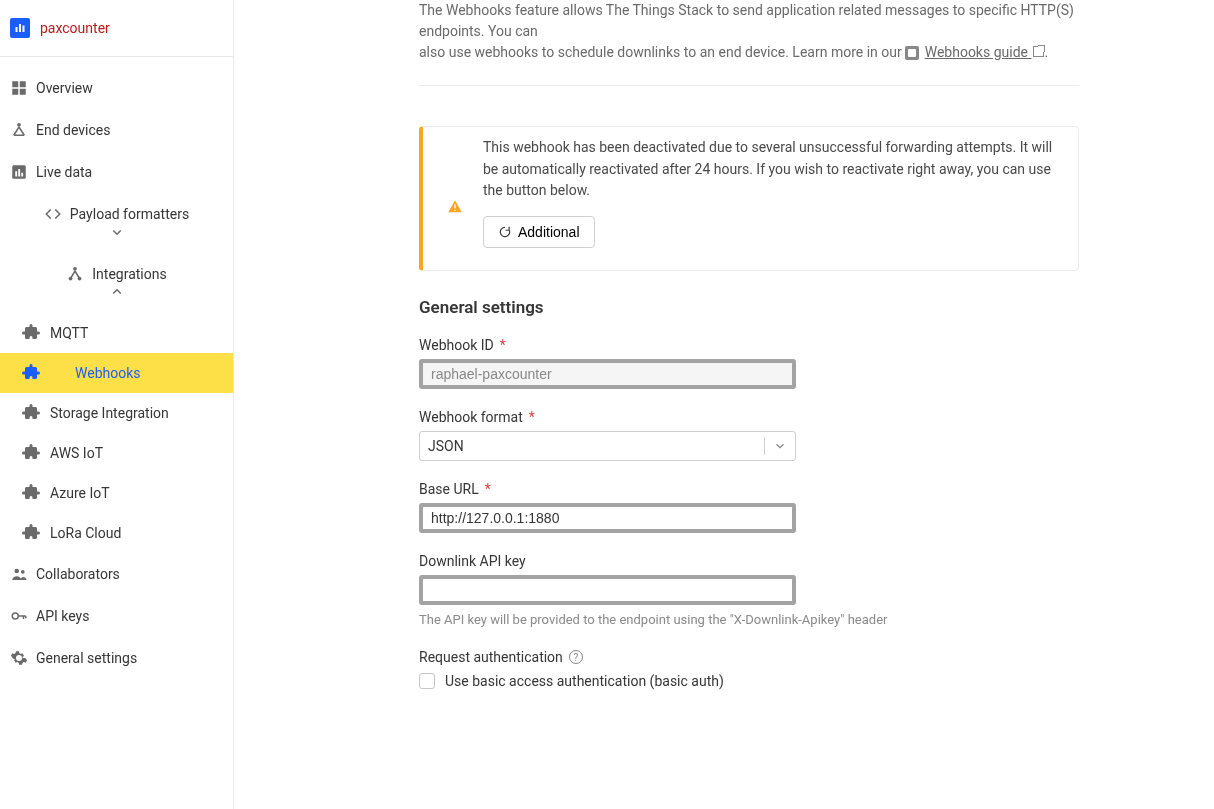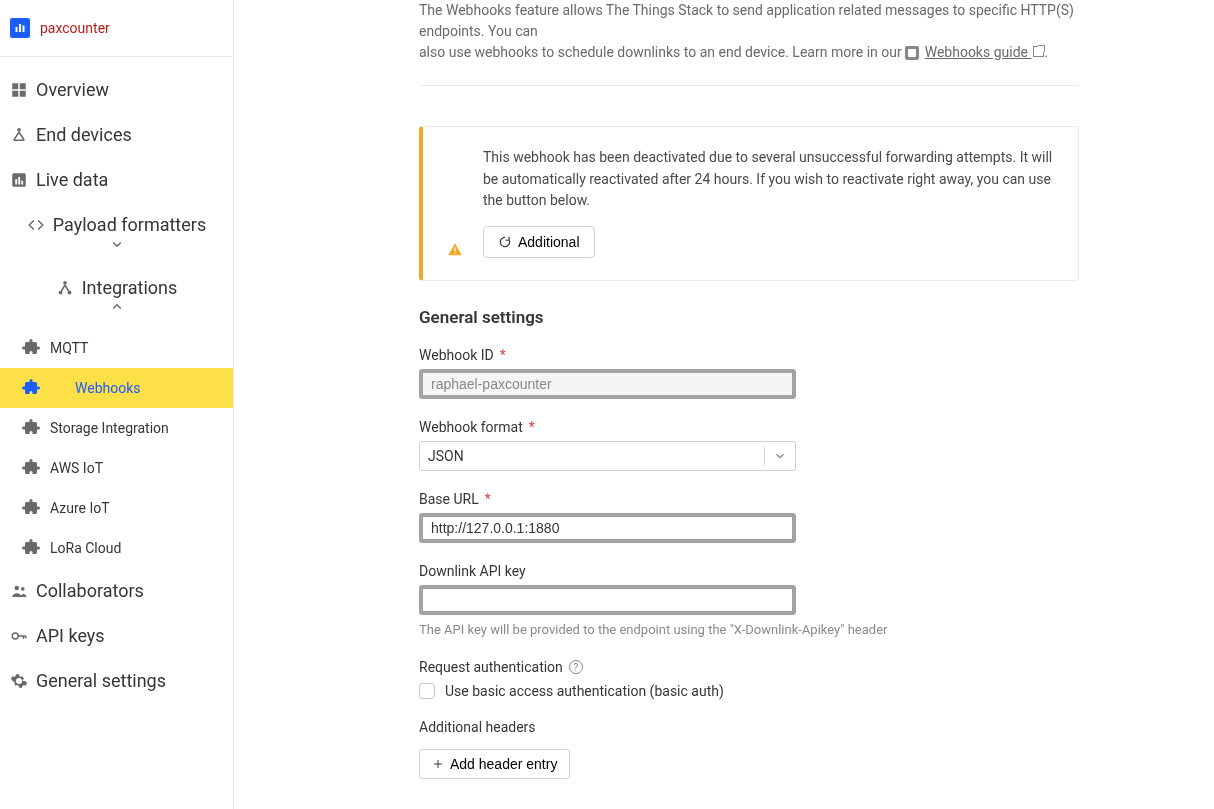--- a/index.html
+++ b/index.html
@@ -6,39 +6,39 @@
     body { font-family: -apple-system, BlinkMacSystemFont, "Segoe UI", Roboto, Helvetica, Arial, sans-serif; font-size: 14px; color: #363636; background: #fff; }
     .app { display: flex; min-height: 100vh; }
     .sidebar { width: 234px; border-right: 1px solid #e8e8e8; flex-shrink: 0; }
     .app-title-row { display: flex; align-items: center; padding: 18px 12px 18px 10px; border-bottom: 1px solid #e8e8e8; }
     .app-icon { width: 20px; height: 20px; background: #1c5dff; border-radius: 2px; display: flex; align-items: center; justify-content: center; margin-right: 10px; }
     .app-icon svg { width: 12px; height: 12px; fill: #fff; }
     .app-name { font-weight: 400; font-size: 14px; color: #b91c1c; }
     .nav { padding-top: 10px; }
     .nav-item { display: flex; align-items: center; padding: 12px 10px 12px 10px; cursor: pointer; color: #363636; }
     .nav-item .nav-icon-slot { width: 24px; display:flex; align-items:center; justify-content:flex-start; }
-    .nav-item .nav-label { margin-left: 2px; font-size: 18px; }
+    .nav-item .nav-label { margin-left: 2px; font-size: 14px; }
     .nav-item.expandable { justify-content: space-between; flex-direction: column; }
     .nav-item.expandable .left { display:flex; align-items:center; }
     .chevron { width: 18px; height: 18px; }
     .sub-item { display:flex; align-items:center; padding: 11px 10px 11px 22px; cursor:pointer; }
     .sub-item.active { background: #fde047; color: #1c5dff; gap: 25px; }
     .sub-item.active .puzzle-icon { fill: #1c5dff; }
     .sub-item .nav-label { margin-left: 10px; }
     .puzzle-icon { width: 18px; height: 18px; fill: #6a6a6a; }
     .nav-svg { width: 18px; height: 18px; fill: #6a6a6a; }
     .content-outer { flex:1; display:flex; justify-content:center; }
     .content { width: 660px; padding: 0 0 40px 0; margin-left: 185px; margin-right: auto; }
     .intro { color: #6a6a6a; font-size: 14px; line-height: 1.5; padding-bottom: 22px; border-bottom: 1px solid #ececec; }
     .intro-link { color: #6a6a6a; text-decoration: underline; }
     .small-box-icon { display:inline-block; width:14px; height:14px; background:#888; border-radius:2px; vertical-align:middle; margin-right:2px; position:relative; }
     .small-box-icon::after { content:""; position:absolute; left:3px; top:3px; width:8px; height:8px; background:#fff; border-radius:1px; }
     .ext-icon { display:inline-block; width:11px; height:11px; border:1px solid #888; position:relative; vertical-align:baseline; margin-left:2px; }
     .ext-icon::after { content:""; position:absolute; right:-2px; top:-2px; width:6px; height:6px; border-top:1px solid #888; border-right:1px solid #888; background:#fff; }
-    .alert { margin-top: 40px; border: 1px solid #ececec; border-left: 4px solid #f5a623; border-radius: 4px; padding: 20px 24px 22px 24px; display:flex;align-items:flex-end; }
+    .alert { margin-top: 40px; border: 1px solid #ececec; border-left: 4px solid #f5a623; border-radius: 4px; padding: 10px 24px 22px 24px; display:flex; }
     .alert .warn-icon-wrap { width: 36px; display:flex; align-items:center; justify-content:flex-start; margin-top: 28px; }
     .alert-body { flex:1; }
     .alert-text { color: #4a4a4a; font-size: 14px; line-height: 1.55; margin-bottom: 14px; }
     .reactivate-btn { border: 1px solid #d0d0d0; border-radius: 4px; background: #fff; padding: 7px 14px; font-size: 14px; cursor:pointer; display:inline-flex; align-items:center; gap:6px; }
     .section-title { font-weight: 600; font-size: 17px; margin-top: 26px; color:#363636; }
     .field { margin-top: 20px; }
     .field-label { font-size: 14px; color: #363636; margin-bottom: 6px; display:flex; align-items:center; gap:4px; }
     .req { color: #e03e3e; margin-left: 2px; }
     .help-icon { width:14px; height:14px; border:1.5px solid #888; border-radius:50%; display:inline-flex; align-items:center; justify-content:center; font-size:10px; color:#888; margin-left:2px; }
     input[type=text].text-input { width: 377px; max-width:100%; height: 30px; border:4px solid #a3a3a3; border-radius:3px; padding: 0 8px; font-size:14px; color:#363636; }
@@ -269,27 +269,16 @@
       <div class="field-label">
         <span>Request authentication</span>
         <span class="help-icon">?</span>
       </div>
       <div class="checkbox-row">
         <span class="chk"></span>
         <span>Use basic access authentication (basic auth)</span>
       </div>
     </div>
 
-    <div class="field">
-      <div class="field-label">
-            <span>Additional headers</span>
-          </div>
-      <button class="add-header-btn">
-        <svg width="12" height="12" viewBox="0 0 24 24">
-              <path d="M12 4v16M4 12h16" stroke="#363636" stroke-width="2"></path>
-            </svg>
-        <span>Add header entry</span>
-      </button>
-    </div>
 
   </main>
   </div>
 </div>
 
 </body></html>

